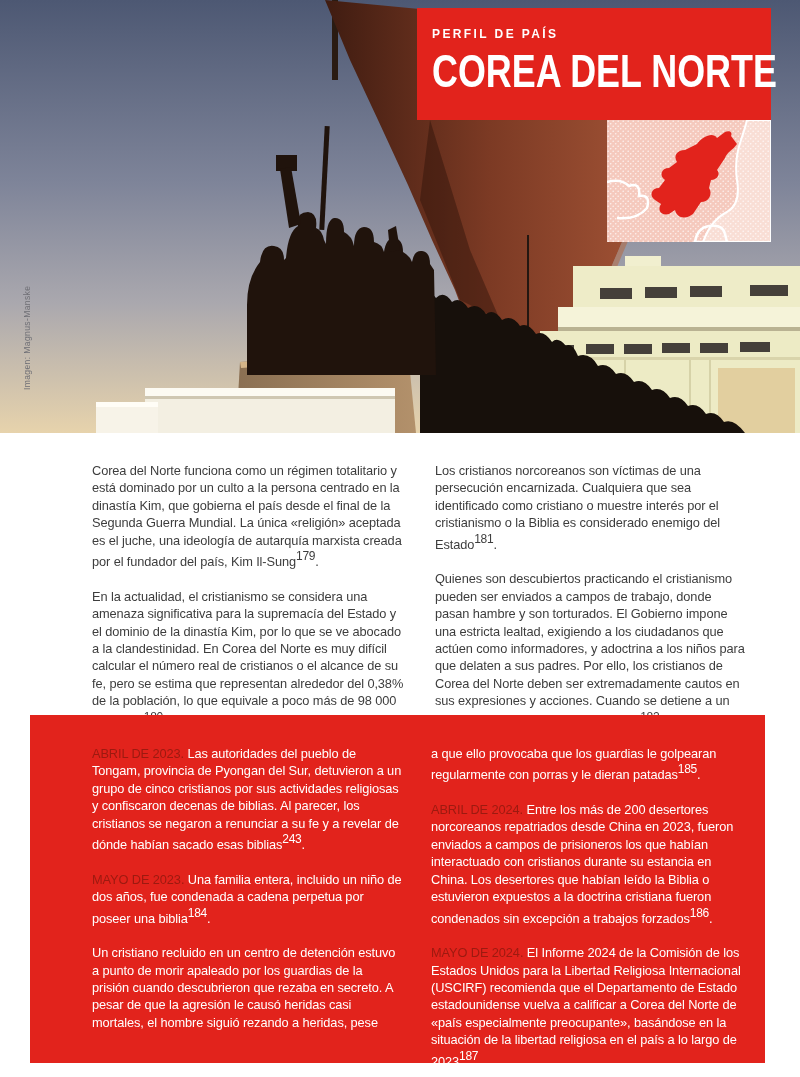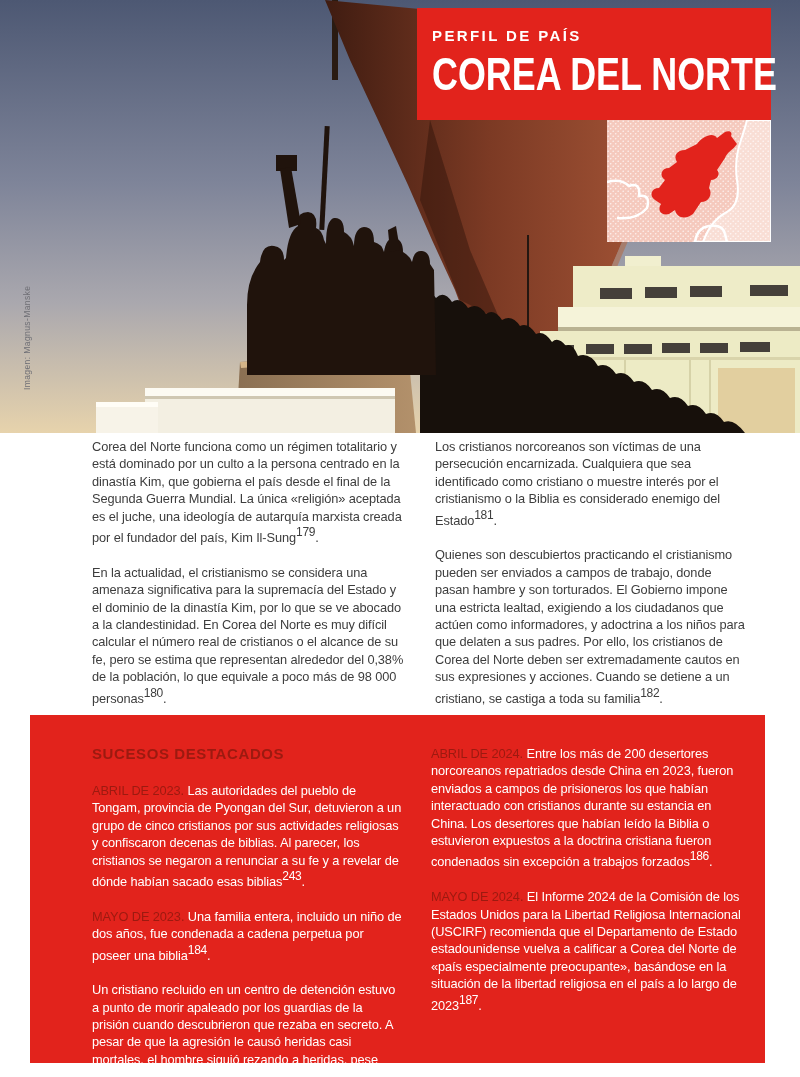--- a/index.html
+++ b/index.html
@@ -9,30 +9,30 @@
   
   .photo{position:absolute;left:0;top:0;width:800px;height:433px;}
   .photo svg{display:block;width:800px;height:433px;}
   .credit{position:absolute;left:22px;top:250px;height:175px;width:14px;
           writing-mode:vertical-rl;transform:rotate(180deg);
           font-size:8.5px;letter-spacing:.4px;color:#6f6f75;text-align:center;}
 
   
   .header-box{position:absolute;left:417px;top:8px;width:354px;height:112px;
               background:#e2231c;box-sizing:border-box;padding:19px 0 0 15px;color:#fff;}
-  .kicker{font-size:15px;font-weight:bold;letter-spacing:2.4px;}
+  .kicker{font-size:12px;font-weight:bold;letter-spacing:2.4px;}
   .big-title{margin-top:7px;font-size:46px;font-weight:bold;line-height:1;
              transform:scaleX(.78);transform-origin:0 50%;white-space:nowrap;letter-spacing:0;}
 
   
   .map-box{position:absolute;left:607px;top:120px;width:164px;height:122px;}
   .map-box svg{display:block;width:164px;height:122px;}
 
   
-  .intro{position:absolute;left:92px;top:438px;width:656px;display:flex;gap:31px;}
+  .intro{position:absolute;left:92px;top:462px;width:656px;display:flex;gap:31px;}
   .intro .col{width:312px;}
   p.body-para{margin:0 0 17px 0;font-size:12.8px;line-height:17.4px;color:#3d3d3d;
               letter-spacing:-.1px;}
   sup.ref{font-size:12px;position:relative;top:-1px;letter-spacing:-.3px;}
 
   
   .highlights{position:absolute;left:30px;top:715px;width:735px;height:348px;
               background:#e2231c;box-sizing:border-box;padding:30px 23px 0 62px;
               display:flex;gap:29px;}
   .highlights .col{width:310px;}
@@ -163,28 +163,28 @@
         <p class="body-para">En la actualidad, el cristianismo se considera una amenaza significativa para la supremacía del Estado y el dominio de la dinastía Kim, por lo que se ve abocado a la clandestinidad. En Corea del Norte es muy difícil calcular el número real de cristianos o el alcance de su fe, pero se estima que representan alrededor del 0,38% de la población, lo que equivale a poco más de 98 000 personas<sup class="ref">180</sup>.</p>
       </div>
     <div class="col" id="intro-right">
         <p class="body-para">Los cristianos norcoreanos son víctimas de una persecución encarnizada. Cualquiera que sea identificado como cristiano o muestre interés por el cristianismo o la Biblia es considerado enemigo del Estado<sup class="ref">181</sup>.</p>
         <p class="body-para">Quienes son descubiertos practicando el cristianismo pueden ser enviados a campos de trabajo, donde pasan hambre y son torturados. El Gobierno impone una estricta lealtad, exigiendo a los ciudadanos que actúen como informadores, y adoctrina a los niños para que delaten a sus padres. Por ello, los cristianos de Corea del Norte deben ser extremadamente cautos en sus expresiones y acciones. Cuando se detiene a un cristiano, se castiga a toda su familia<sup class="ref">182</sup>.</p>
       </div>
   </div>
 
   <div class="highlights">
     <div class="col">
-      <h2 class="hl-title">SUCESOS DESTACADOS</h2>
       <div id="hl-left">
           <p class="body-para"><b class="date-label">ABRIL DE 2023.</b> Las autoridades del pueblo de Tongam, provincia de Pyongan del Sur, detuvieron a un grupo de cinco cristianos por sus actividades religiosas y confiscaron decenas de biblias. Al parecer, los cristianos se negaron a renunciar a su fe y a revelar de dónde habían sacado esas biblias<sup class="ref">243</sup>.</p>
           <p class="body-para"><b class="date-label">MAYO DE 2023.</b> Una familia entera, incluido un niño de dos años, fue condenada a cadena perpetua por poseer una biblia<sup class="ref">184</sup>.</p>
           <p class="body-para">Un cristiano recluido en un centro de detención estuvo a punto de morir apaleado por los guardias de la prisión cuando descubrieron que rezaba en secreto. A pesar de que la agresión le causó heridas casi mortales, el hombre siguió rezando a heridas, pese</p>
         </div>
     </div>
     <div class="col">
       <div id="hl-right">
+          <p class="body-para">a que ello provocaba que los guardias le golpearan regularmente con porras y le dieran patadas<sup class="ref">185</sup>.</p>
           <p class="body-para"><b class="date-label">ABRIL DE 2024.</b> Entre los más de 200 desertores norcoreanos repatriados desde China en 2023, fueron enviados a campos de prisioneros los que habían interactuado con cristianos durante su estancia en China. Los desertores que habían leído la Biblia o estuvieron expuestos a la doctrina cristiana fueron condenados sin excepción a trabajos forzados<sup class="ref">186</sup>.</p>
           <p class="body-para"><b class="date-label">MAYO DE 2024.</b> El Informe 2024 de la Comisión de los Estados Unidos para la Libertad Religiosa Internacional (USCIRF) recomienda que el Departamento de Estado estadounidense vuelva a calificar a Corea del Norte de «país especialmente preocupante», basándose en la situación de la libertad religiosa en el país a lo largo de 2023<sup class="ref">187</sup>.</p>
         </div>
     </div>
   </div>
 
 </div>
 
 </body></html>

